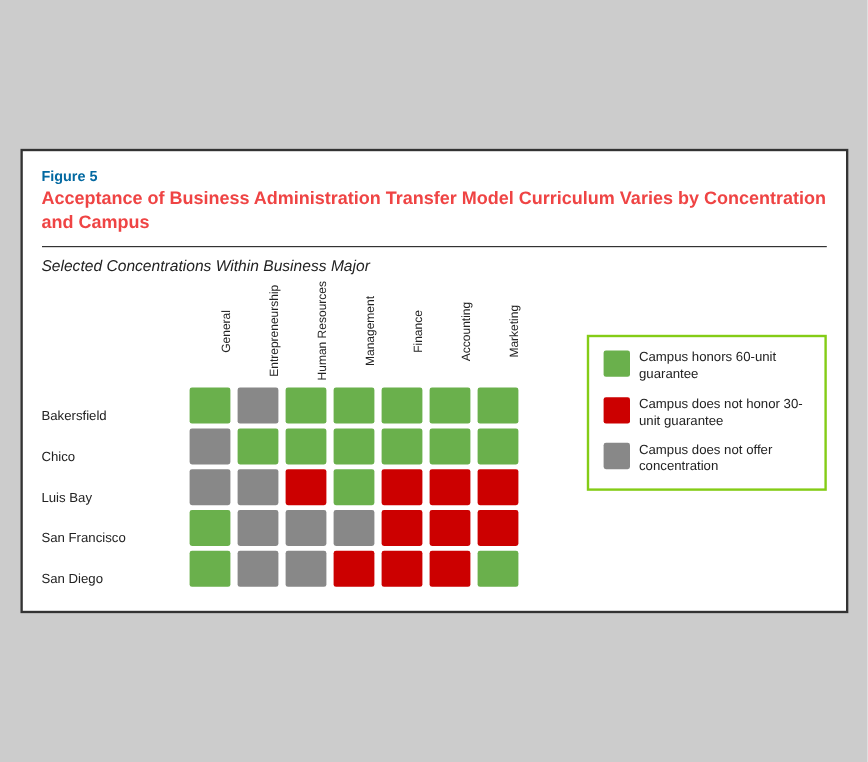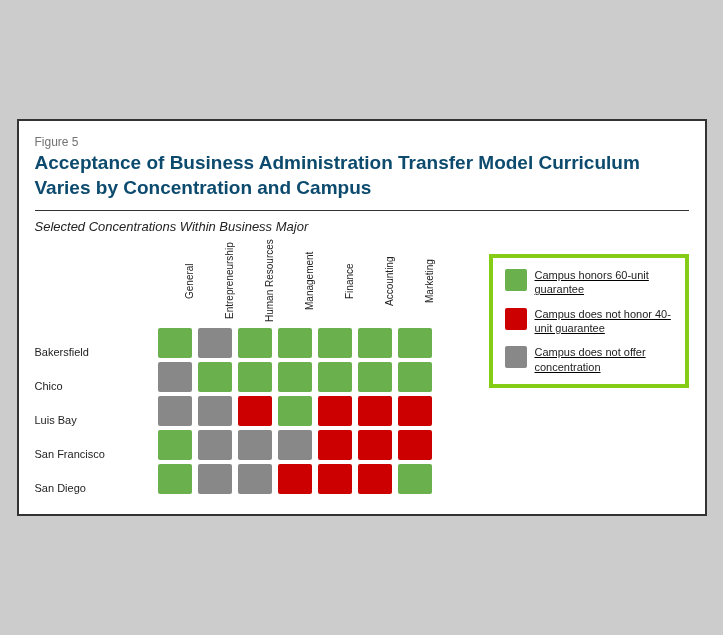--- a/index.html
+++ b/index.html
@@ -13,28 +13,28 @@
       font-family: Arial, sans-serif;
     }
     .figure-container {
       background: white;
       border: 2px solid #333;
       width: 690px;
       padding: 14px 16px 16px 16px;
     }
     .figure-label {
       font-size: 12px;
-      font-weight: normal;
-      color: #737373;
+      font-weight: bold;
+      color: #0369a1;
       margin-bottom: 2px;
     }
     .figure-title {
-      font-size: 19px;
+      font-size: 15px;
       font-weight: bold;
-      color: #0c4a6e;
+      color: #ef4444;
       line-height: 1.3;
       margin-bottom: 10px;
     }
     .subtitle {
       font-style: italic;
       font-size: 13px;
       font-weight: normal;
       color: #222;
       border-top: 1px solid #333;
       padding-top: 8px;
@@ -85,27 +85,26 @@
       margin: 0 3px;
       border-radius: 2px;
     }
     .cell-green { background-color: #6ab04c; }
     .cell-gray  { background-color: #888; }
     .cell-red   { background-color: #cc0000; }
 
     .legend {
       width: 200px;
       margin-left: 16px;
-      margin-top: 20px;
-      border: 4px solid #84cc16;
+      margin-top: 50px;
+      border: 2px solid #84cc16;
       padding: 10px 12px;
       font-size: 11px;
       align-self: flex-start;
       flex-shrink: 0;
-      text-decoration: underline;
     }
     .legend-item {
       display: flex;
       flex-direction: row;
       align-items: flex-start;
       margin-bottom: 10px;
     }
     .legend-item:last-child { margin-bottom: 0; }
     .legend-box {
       width: 22px;
@@ -193,21 +192,21 @@
           </div>
         </div>
     </div>
     <div class="legend" id="legend-container">
         <div class="legend-item">
           <div class="legend-box" style="background-color: rgb(106, 176, 76);"></div>
           <div class="legend-text">Campus honors 60-unit guarantee</div>
         </div>
         <div class="legend-item">
           <div class="legend-box" style="background-color: rgb(204, 0, 0);"></div>
-          <div class="legend-text">Campus does not honor 40-unit guarantee</div>
+          <div class="legend-text">Campus does not honor 30-unit guarantee</div>
         </div>
         <div class="legend-item">
           <div class="legend-box" style="background-color: rgb(136, 136, 136);"></div>
           <div class="legend-text">Campus does not offer concentration</div>
         </div>
       </div>
   </div>
 </div>
 
 </body></html>

